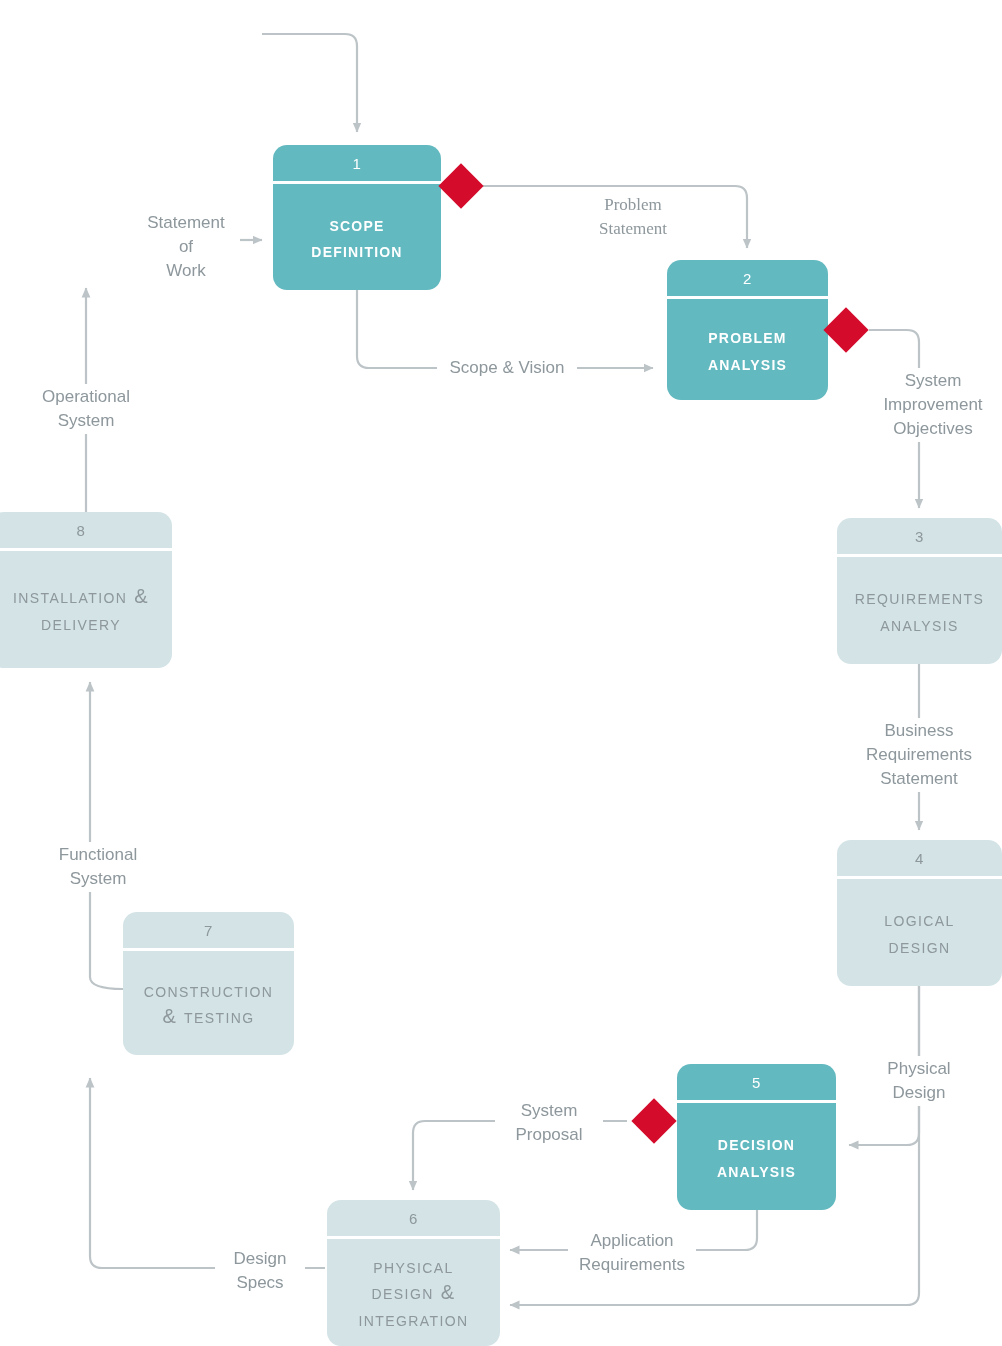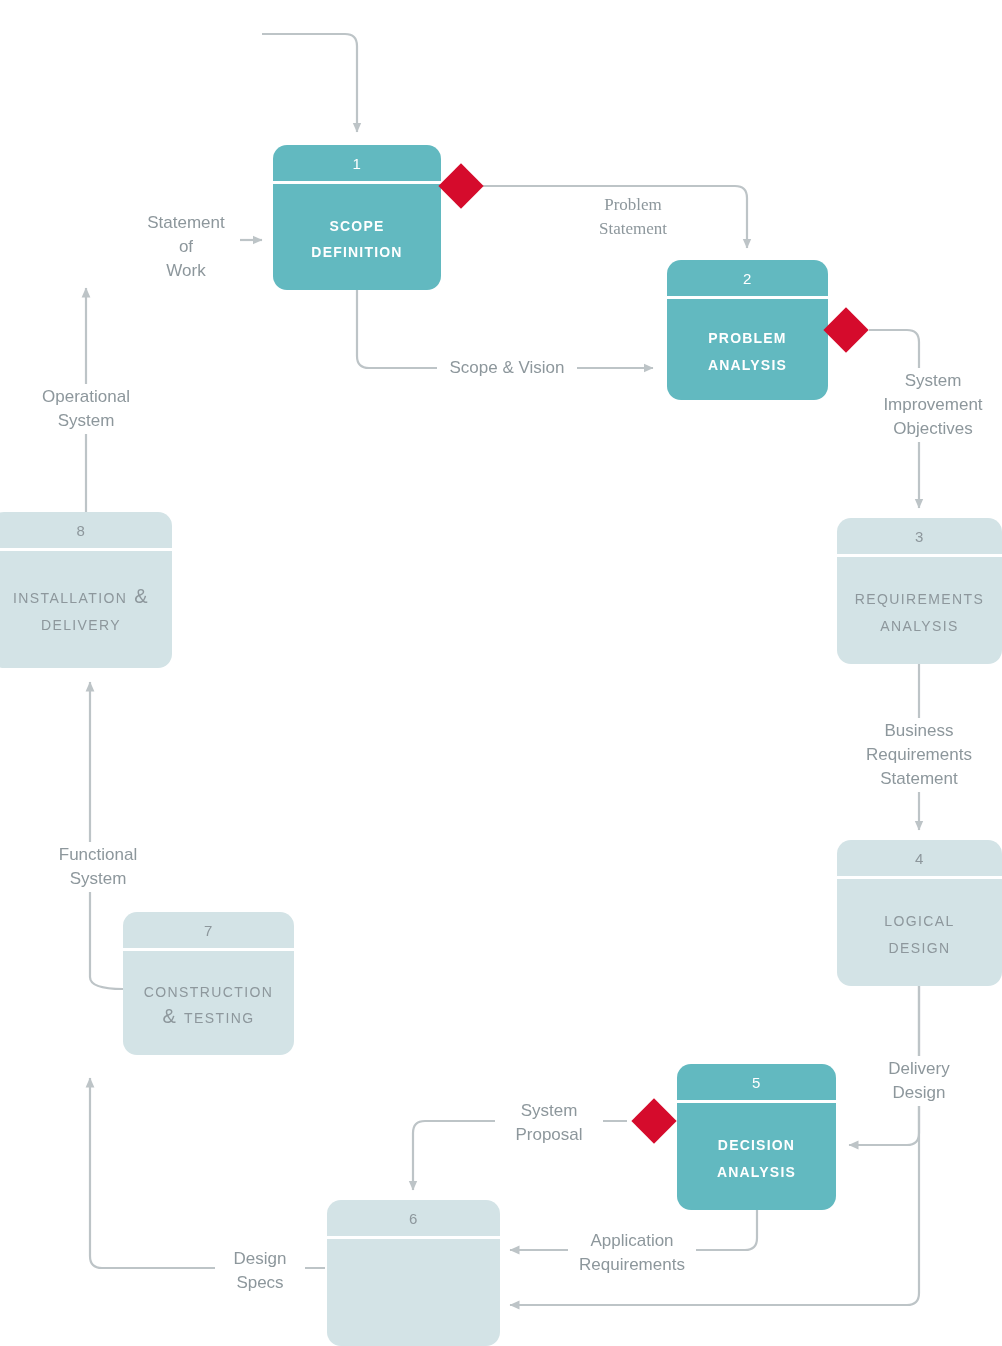--- a/index.html
+++ b/index.html
@@ -162,20 +162,25 @@
   <div class="node teal" style="left:677px; top:1064px; width:159px; height:146px;">
     <div class="nhead">5</div>
     <div class="nbody">
       <div class="ntitle">Decision
 Analysis</div>
     </div>
   </div>
 
   <div class="node pale" style="left:327px; top:1200px; width:173px; height:146px;">
     <div class="nhead">6</div>
+    <div class="nbody">
+      <div class="ntitle">Physical
+Design &amp;
+Integration</div>
+    </div>
   </div>
 
   <div class="node pale" style="left:123px; top:912px; width:171px; height:143px;">
     <div class="nhead">7</div>
     <div class="nbody">
       <div class="ntitle">Construction
 &amp;
 Testing</div>
     </div>
   </div>
@@ -204,21 +209,21 @@
   <div class="wlabel" style="left:437px; top:355px; width:140px;">Scope &amp; Vision</div>
 
   <div class="wlabel" style="left:864px; top:368px; width:138px;">System
 Improvement
 Objectives</div>
 
   <div class="wlabel" style="left:850px; top:718px; width:138px;text-align:center;">Business
 Requirements
 Statement</div>
 
-  <div class="wlabel" style="left:866px; top:1056px; width:106px;">Delivery
+  <div class="wlabel" style="left:866px; top:1056px; width:106px;">Physical
 Design</div>
 
   <div class="wlabel" style="left:495px; top:1098px; width:108px;">System
 Proposal</div>
 
   <div class="wlabel" style="left:568px; top:1228px; width:128px;">Application
 Requirements</div>
 
   <div class="wlabel" style="left:215px; top:1246px; width:90px;">Design
 Specs</div>

